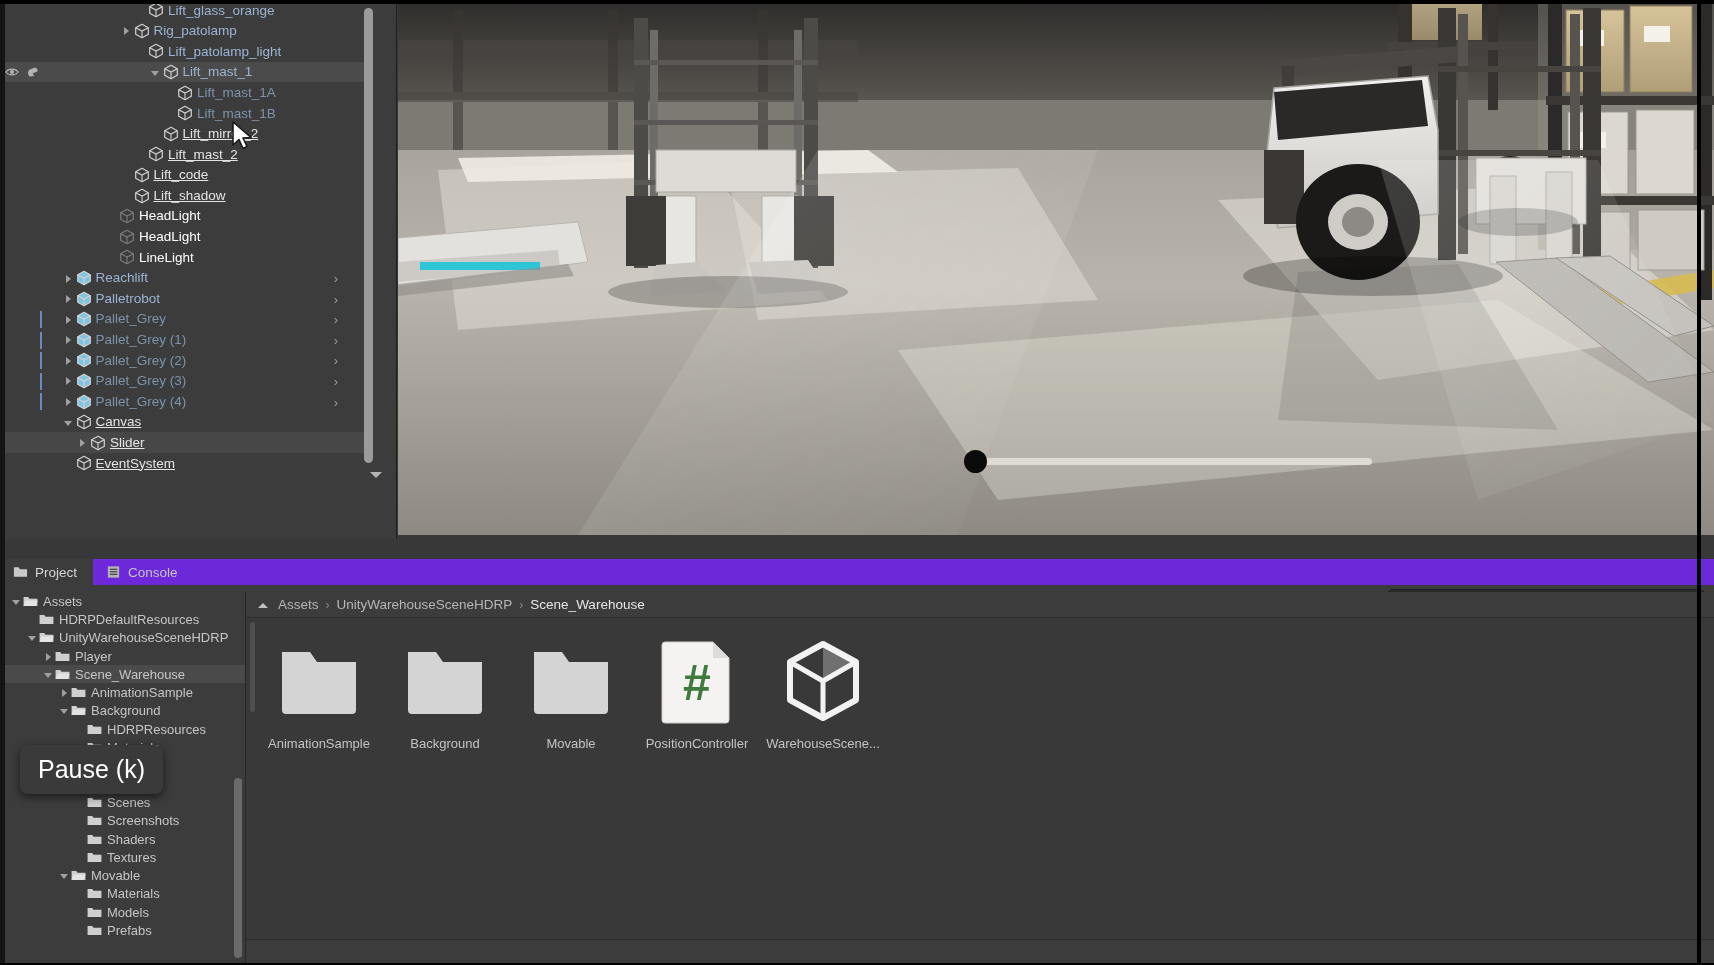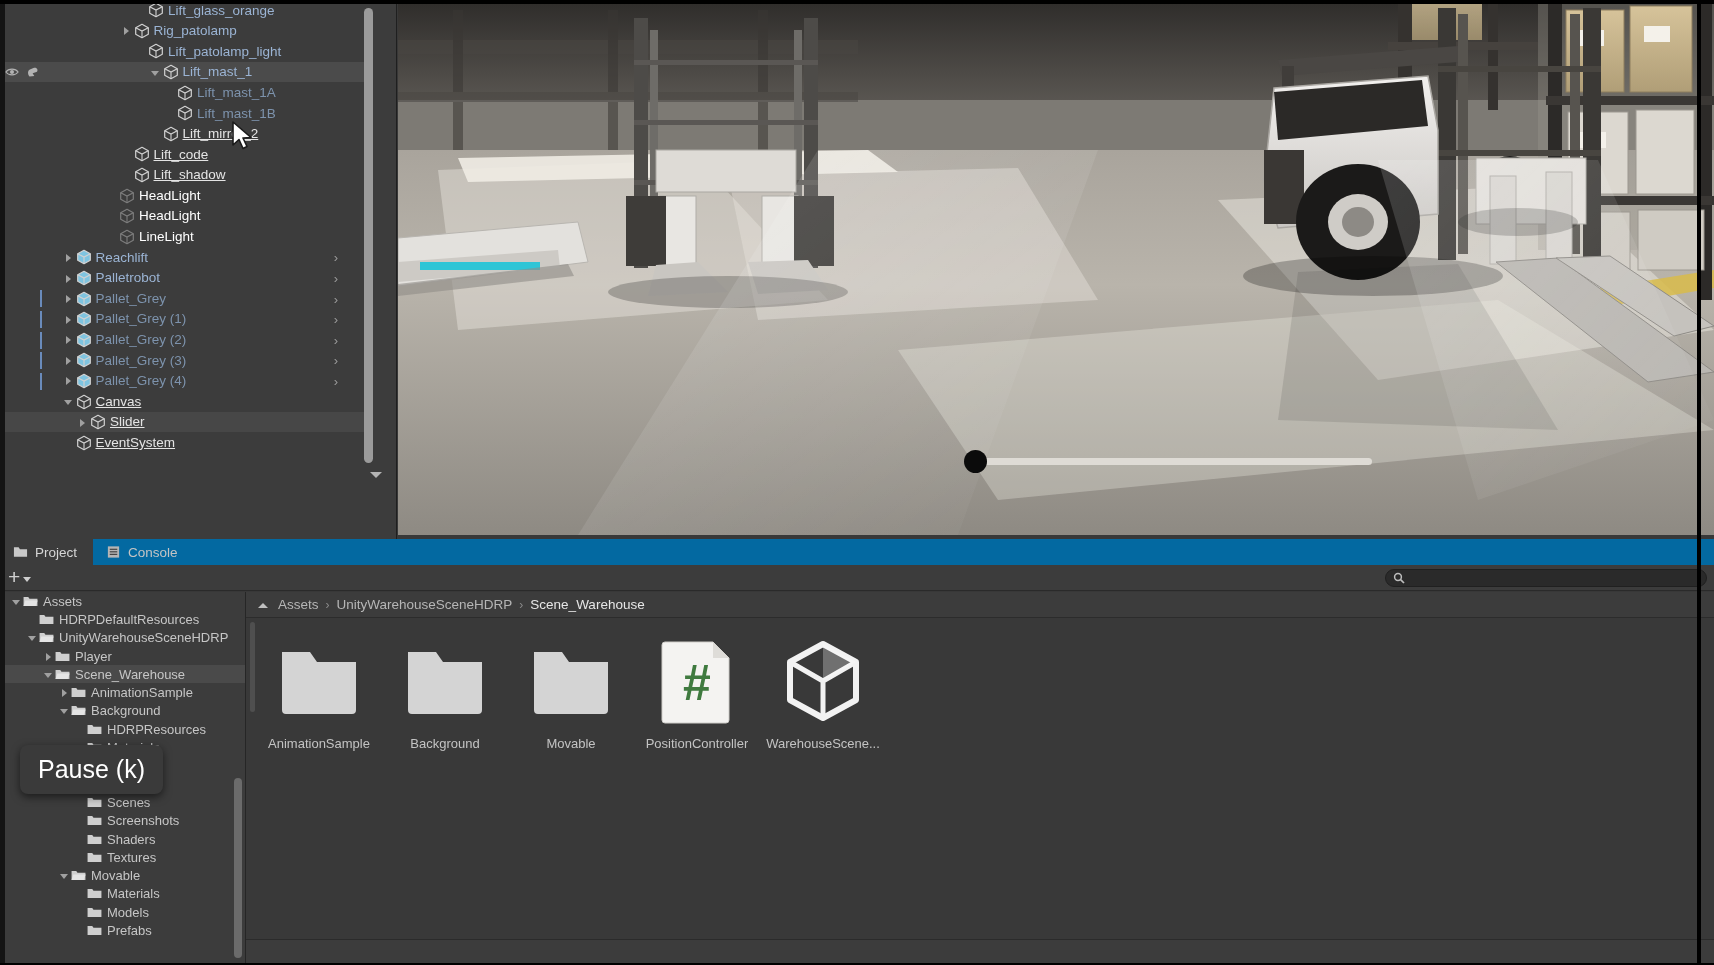--- a/index.html
+++ b/index.html
@@ -120,22 +120,22 @@
 
   
   #project-panel {
     position: absolute; left: 0; top: 539px;
     width: 1714px; height: 426px;
     background: #383838;
   }
   #tabbar {
     position: relative;
     height: 26px;
-    background: #0369a1;
-    display: flex; align-items: flex-end;
+    background: #6d28d9;
+    display: flex; align-items: flex-end; margin-top: 20px;
   }
   .tab {
     display: flex; align-items: center; gap: 7px;
     height: 26px; padding: 0 16px 0 13px;
     font-size: 13.5px; color: #c4c4c4;
   }
   .tab.active { background: #3c3c3c; color: #d6d6d6; }
   .tab-ico { width: 15px; height: 14px; }
 
   #proj-toolbar {
@@ -369,20 +369,29 @@
             <span class="hlabel">Lift_mast_1B</span>
           </div>
           <div class="hrow bright">
             <span style="display: inline-block; flex: 0 0 148.5px;"></span>
             <span class="twisty "></span>
             <svg viewBox="0 0 16 16" class="cube-ico">
               <path d="M8 1.3 L14.3 4.7 L14.3 11.3 L8 14.7 L1.7 11.3 L1.7 4.7 Z" fill="none" stroke="#d2d2d2" stroke-width="1.2" stroke-linejoin="round"></path>
               <path d="M1.7 4.7 L8 8.1 L14.3 4.7 M8 8.1 L8 14.7" fill="none" stroke="#d2d2d2" stroke-width="1.1"></path>
             </svg>
             <span class="hlabel">Lift_mirror_2</span>
+          </div>
+          <div class="hrow bright">
+            <span style="display: inline-block; flex: 0 0 134px;"></span>
+            <span class="twisty "></span>
+            <svg viewBox="0 0 16 16" class="cube-ico">
+              <path d="M8 1.3 L14.3 4.7 L14.3 11.3 L8 14.7 L1.7 11.3 L1.7 4.7 Z" fill="none" stroke="#d2d2d2" stroke-width="1.2" stroke-linejoin="round"></path>
+              <path d="M1.7 4.7 L8 8.1 L14.3 4.7 M8 8.1 L8 14.7" fill="none" stroke="#d2d2d2" stroke-width="1.1"></path>
+            </svg>
+            <span class="hlabel">Lift_mast_2</span>
           </div>
           <div class="hrow bright">
             <span style="display: inline-block; flex: 0 0 119.5px;"></span>
             <span class="twisty "></span>
             <svg viewBox="0 0 16 16" class="cube-ico">
               <path d="M8 1.3 L14.3 4.7 L14.3 11.3 L8 14.7 L1.7 11.3 L1.7 4.7 Z" fill="none" stroke="#d2d2d2" stroke-width="1.2" stroke-linejoin="round"></path>
               <path d="M1.7 4.7 L8 8.1 L14.3 4.7 M8 8.1 L8 14.7" fill="none" stroke="#d2d2d2" stroke-width="1.1"></path>
             </svg>
             <span class="hlabel">Lift_code</span>
           </div>

